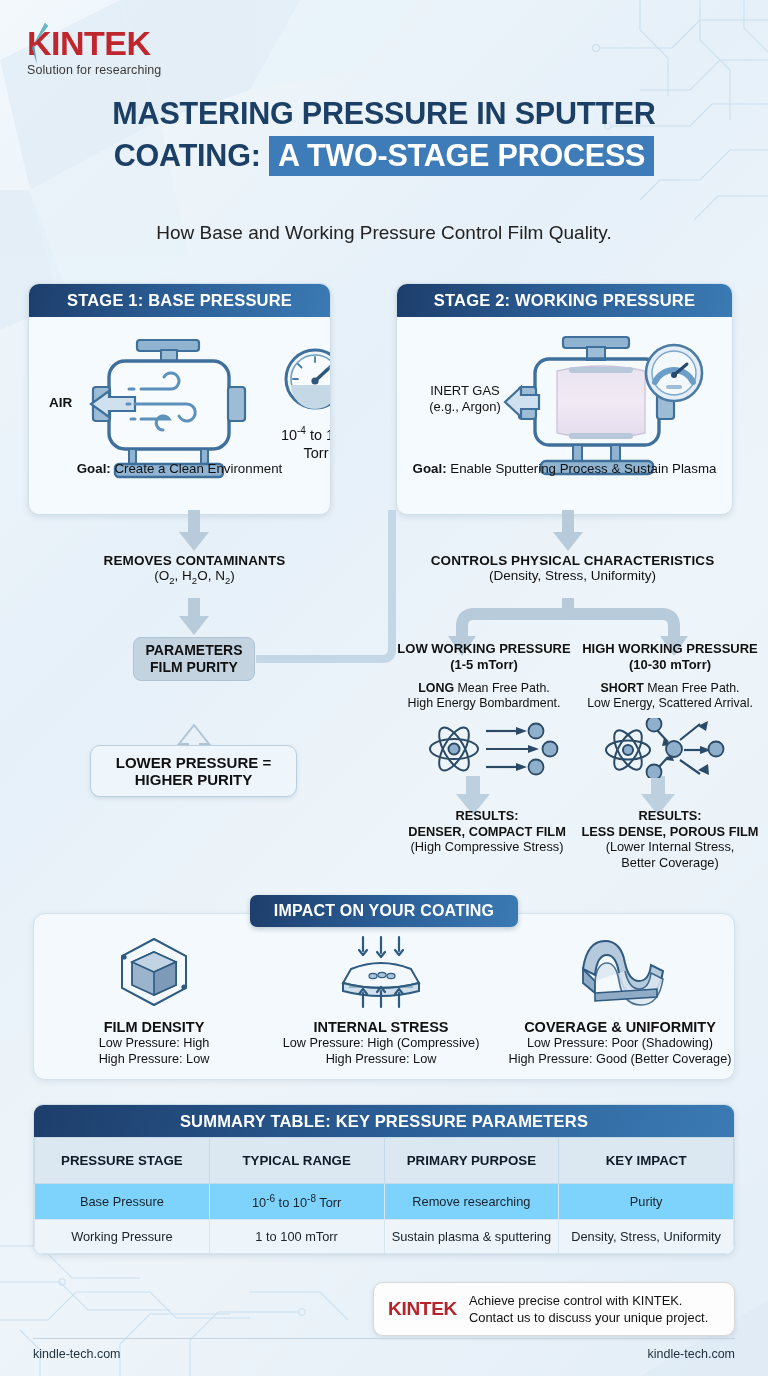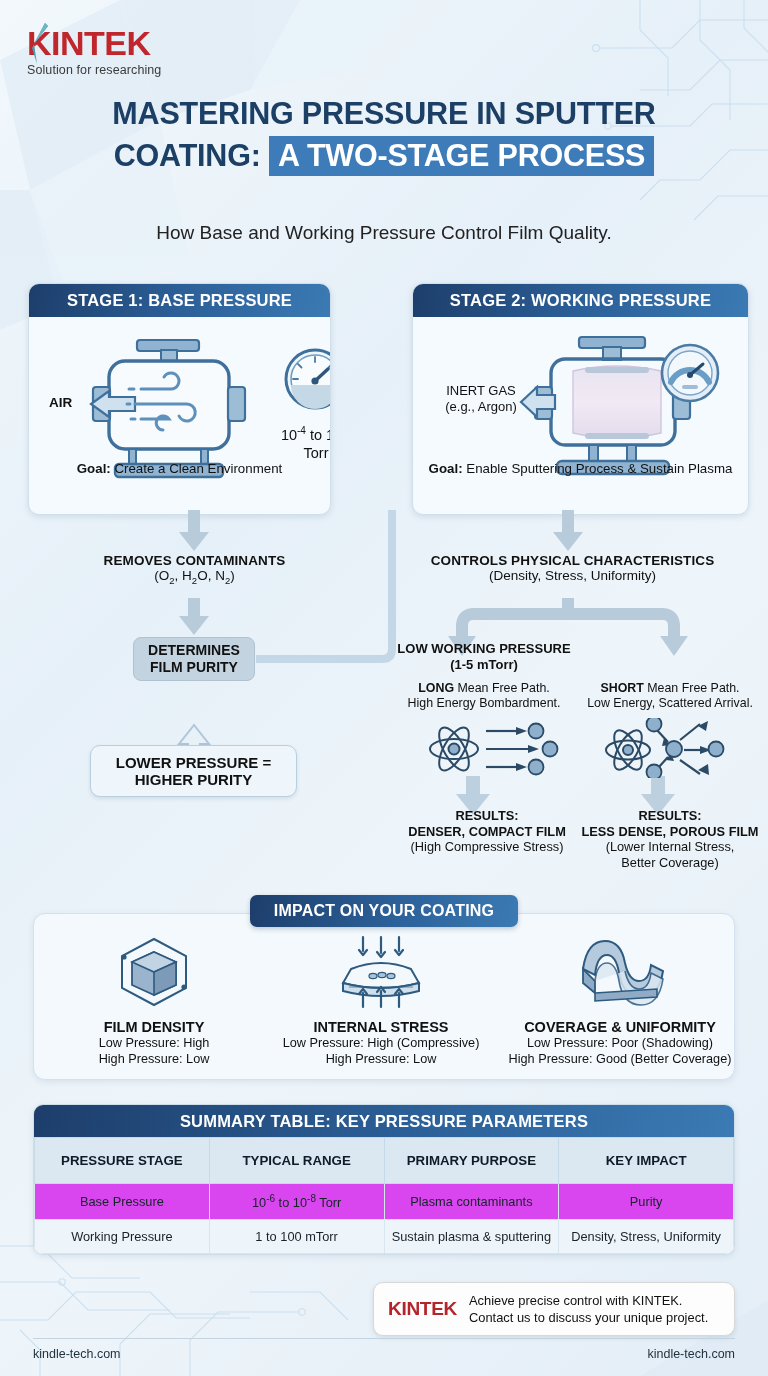--- a/index.html
+++ b/index.html
@@ -38,21 +38,21 @@
   .card { position:absolute; background:#f4fafd; border:1px solid #cfe0ec;
           border-radius:11px; box-shadow:0 2px 6px rgba(40,70,100,.13); overflow:hidden; }
   .card-hdr { height:33px; display:flex; align-items:center; justify-content:center;
     background:linear-gradient(100deg,#1d3e6b 0%,#2b5e96 48%,#3b7ab4 100%);
     color:#fff; font-size:16.5px; font-weight:bold; letter-spacing:0.2px; }
   .card-body { position:relative; height:175px; }
   .goal { position:absolute; left:0; right:0; bottom:16px; text-align:center; font-size:13.3px; color:#111; }
   .goal b { font-weight:bold; }
 
   #card1 { left:28px; top:283px; width:303px; height:232px; }
-  #card2 { left:412px; top:283px; width:337px; height:232px; }
+  #card2 { left:396px; top:283px; width:337px; height:232px; }
 
   .air-label { position:absolute; left:20px; top:78px; font-size:13.5px; font-weight:bold; }
   .gas-label { position:absolute; left:14px; top:66px; width:108px; text-align:center; font-size:13.5px; font-weight:bold; line-height:16px;}
   .gas-label span { font-weight:normal; font-size:13px; display:block; }
   .range { position:absolute; text-align:center; font-size:14.5px; font-weight:normal; line-height:18px; }
   #range1 { left:232px; top:105px; width:110px; }
   sup { font-size:10px; vertical-align:super; }
 
   
   .flow-t { position:absolute; text-align:center; }
@@ -91,21 +91,21 @@
   #table { position:absolute; left:33px; top:1104px; width:702px;
      border:1px solid #cddeea; border-radius:10px; overflow:hidden;
      box-shadow:0 2px 6px rgba(40,70,100,.10); background:#fff; }
   #table-hdr { height:32px; background:linear-gradient(100deg,#1d3e6b 0%,#2b5e96 52%,#3b7ab4 100%);
      color:#fff; font-size:16.5px; font-weight:bold; display:flex; align-items:center;
      justify-content:center; letter-spacing:.2px; }
   table { width:100%; border-collapse:collapse; }
   th { background:#dbe8f2; font-size:13.3px; font-weight:bold; padding:15px 4px;
        border:1px solid #c6d9e7; color:#0f1b26; }
   td { font-size:12.8px; padding:9px 4px; text-align:center; border:1px solid #d7e5ef; color:#18222b; }
-  tr.r1 td { background:#d946ef; }
+  tr.r1 td { background:#7dd3fc; }
   tr.r2 td { background:#eef5fa; }
 
   
   #cta { position:absolute; left:373px; top:1282px; width:362px; height:54px;
      background:#fdfdfd; border:1px solid #d8d8d8; border-radius:10px;
      box-shadow:0 2px 5px rgba(50,70,90,.13); display:flex; align-items:center; }
   #cta-logo { font-size:19px; font-weight:bold; color:#b5232b; margin:0 12px 0 14px;
      position:relative; letter-spacing:-0.3px; }
   #cta-text { font-size:12.9px; line-height:17px; color:#111; }
   #foot-line { position:absolute; left:33px; top:1338px; width:702px; height:1px; background:#c3d3df; }
@@ -294,21 +294,21 @@
       <path d="M651 266 h14 v18 h10 l-17 21 l-17 -21 h10 Z"></path>
     </g>
   </svg>
 
   <div class="flow-t" style="left:92px; top:553px; width:205px;">
     <div class="h">REMOVES CONTAMINANTS</div>
     <div class="s">
       <span>(O</span><sub>2</sub><span>, H</span><sub>2</sub><span>O, N</span><sub>2</sub><span>)</span>
     </div>
   </div>
-  <div class="pill" id="pill-determines">DETERMINES FILM PURITY</div>
+  <div class="pill" id="pill-determines">PARAMETERS FILM PURITY</div>
   <div class="pill" id="pill-lower">LOWER PRESSURE = HIGHER PURITY</div>
 
   <div class="flow-t" style="left:410px; top:553px; width:325px;">
     <div class="h">CONTROLS PHYSICAL CHARACTERISTICS</div>
     <div class="s">(Density, Stress, Uniformity)</div>
   </div>
 
   <div class="col-h" style="left:396px; top:641px; width:176px;">
     <span>LOW WORKING PRESSURE</span><br>
     <span>(1-5 mTorr)</span>
@@ -339,20 +339,24 @@
         <circle cx="126" cy="27" r="7.5"></circle>
         <circle cx="112" cy="45" r="7.5"></circle>
     </g>
   </svg>
   <div class="col-r" style="left:392px; top:808px; width:190px;">
     <div class="bold">RESULTS:</div>
     <div class="bold">DENSER, COMPACT FILM</div>
     <div>(High Compressive Stress)</div>
   </div>
 
+  <div class="col-h" style="left:580px; top:641px; width:180px;">
+    <span>HIGH WORKING PRESSURE</span><br>
+    <span>(10-30 mTorr)</span>
+  </div>
   <div class="col-s" style="left:576px; top:681px; width:188px;">
     <span style="font-weight:bold">SHORT</span><span> Mean Free Path.</span><br>
     <span>Low Energy, Scattered Arrival.</span>
   </div>
   <svg style="position:absolute;left:600px;top:718px" width="142" height="60" viewBox="0 0 142 60">
     <g stroke="#2b4a66" stroke-width="2" fill="none">
       <ellipse cx="28" cy="32" rx="22" ry="9.5"></ellipse>
       <ellipse cx="28" cy="32" rx="22" ry="9.5" transform="rotate(60 28 32)"></ellipse>
       <ellipse cx="28" cy="32" rx="22" ry="9.5" transform="rotate(120 28 32)"></ellipse>
       <circle cx="28" cy="32" r="5" fill="#8fb0cc"></circle>
@@ -456,21 +460,21 @@
           <th style="width:25%">PRESSURE STAGE</th>
           <th style="width:25%">TYPICAL RANGE</th>
           <th style="width:25%">PRIMARY PURPOSE</th>
           <th style="width:25%">KEY IMPACT</th>
         </tr>
       </thead>
       <tbody>
         <tr class="r1">
           <td>Base Pressure</td>
           <td><span>10</span><sup>-6</sup><span> to 10</span><sup>-8</sup><span> Torr</span></td>
-          <td>Plasma contaminants</td>
+          <td>Remove researching</td>
           <td>Purity</td>
         </tr>
         <tr class="r2">
           <td>Working Pressure</td>
           <td>1 to 100 mTorr</td>
           <td>Sustain plasma &amp; sputtering</td>
           <td>Density, Stress, Uniformity</td>
         </tr>
       </tbody>
     </table>

